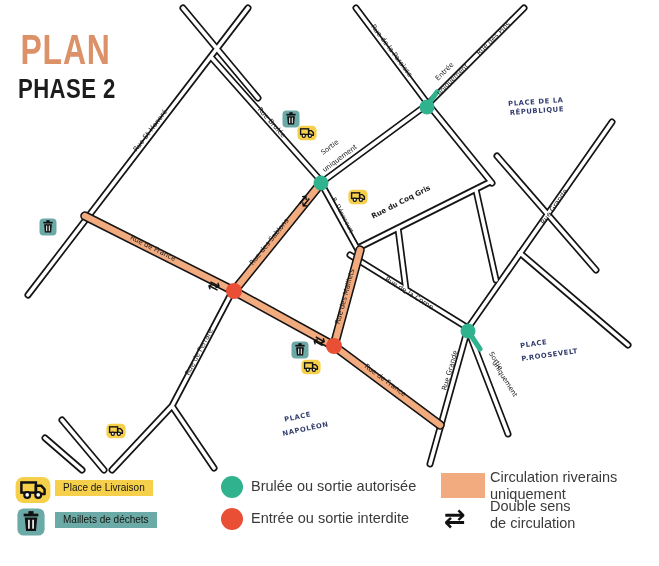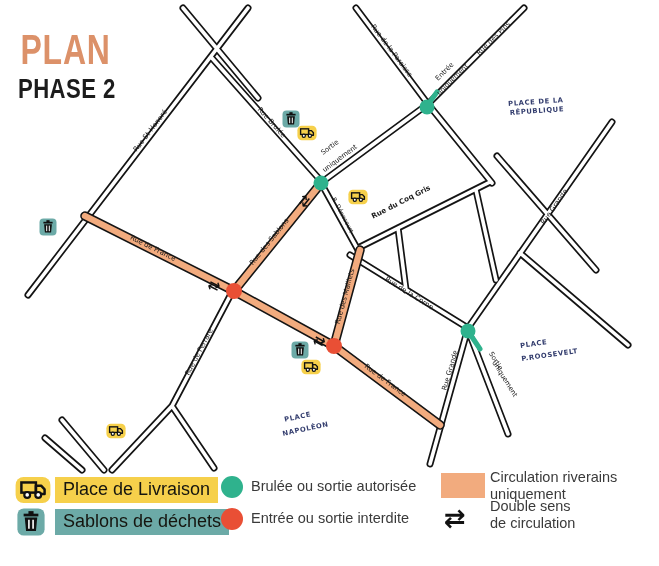--- a/index.html
+++ b/index.html
@@ -29,21 +29,21 @@
   .dot-red{fill:var(--red);}
   .tail-teal{stroke:var(--teal);stroke-width:5;stroke-linecap:round;fill:none;}
   .badge-yellow{fill:var(--yellow);}
   .badge-teal{fill:var(--tealmuted);}
   .slat{stroke:#fff;stroke-width:1;fill:none;}
   .arrow-glyph{font-family:"DejaVu Sans",sans-serif;font-size:14px;font-weight:bold;
                fill:#111;text-anchor:middle;}
   
   .legend{position:absolute;left:0;top:466px;width:659px;height:100px;}
   .leg-abs{position:absolute;}
-  .hl{font-size:18px;color:#15150f;padding:2px 8px 3px 8px;display:inline-block;}
+  .hl{font-size:10px;color:#15150f;padding:2px 8px 3px 8px;display:inline-block;}
   .hl-yellow{background:var(--yellow);}
   .hl-teal{background:var(--tealmuted);}
   .leg-dot{width:22px;height:22px;border-radius:50%;}
   .leg-dot.green{background:var(--teal);}
   .leg-dot.red{background:var(--red);}
   .leg-text{font-size:14.5px;color:#3a3a3a;line-height:17px;}
   .leg-swatch{width:44px;height:25px;background:var(--orange);}
   .leg-arrow{font-size:26px;font-weight:bold;color:#111;line-height:20px;
              font-family:"DejaVu Sans",sans-serif;}
 </style>
@@ -177,21 +177,21 @@
     <svg class="leg-abs" style="left:15px;top:40px;" width="32" height="32" viewBox="0 0 32 32">
       <g transform="translate(16,16) scale(1.6)">
         <rect x="-8.5" y="-8.5" width="17" height="17" rx="4" class="badge-teal"></rect>
         <rect x="-4.6" y="-5.2" width="9.2" height="1.7" fill="#111"></rect>
         <rect x="-1.6" y="-6.8" width="3.2" height="1.9" fill="#111"></rect>
         <path d="M-3.9,-2.8 h7.8 l-0.8,8.4 h-6.2 z" fill="#111"></path>
         <path d="M-1.3,-1.4 v5.6 M1.3,-1.4 v5.6" class="slat"></path>
       </g>
     </svg>
     <div class="leg-abs" style="left:55px;top:43px;">
-      <span class="hl hl-teal">Sablons de déchets</span>
+      <span class="hl hl-teal">Maillets de déchets</span>
     </div>
 
     <div class="leg-abs leg-dot green" style="left:221px;top:10px;"></div>
     <div class="leg-abs leg-text" style="left:251px;top:12px;">Brulée ou sortie autorisée</div>
 
     <div class="leg-abs leg-dot red" style="left:221px;top:42px;"></div>
     <div class="leg-abs leg-text" style="left:251px;top:44px;">Entrée ou sortie interdite</div>
 
     <div class="leg-abs leg-swatch" style="left:441px;top:7px;"></div>
     <div class="leg-abs leg-text" style="left:490px;top:3px;">

